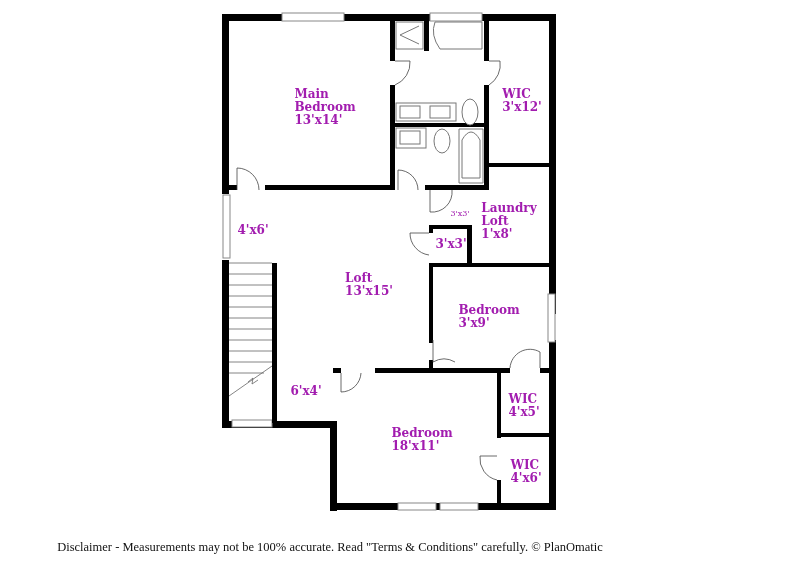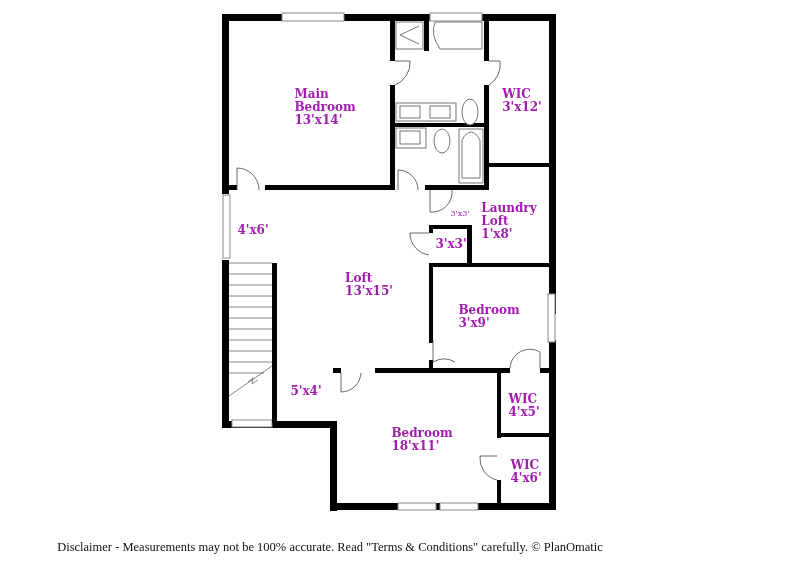--- a/index.html
+++ b/index.html
@@ -153,21 +153,21 @@
   </div>
   <div class="lbl" style="left:353px;top:272px;margin-left:16px;">
     <div>Loft</div>
     <div>13'x15'</div>
   </div>
   <div class="lbl" style="left:489px;top:304px;">
     <div>Bedroom</div>
     <div>3'x9'</div>
   </div>
   <div class="lbl" style="left:306px;top:385px;">
-    <div>5'x4'</div>
+    <div>6'x4'</div>
   </div>
   <div class="lbl" style="left:524px;top:393px;">
     <div>WIC</div>
     <div>4'x5'</div>
   </div>
   <div class="lbl" style="left:422px;top:427px;">
     <div>Bedroom</div>
     <div>18'x11'</div>
   </div>
   <div class="lbl" style="left:526px;top:459px;">

